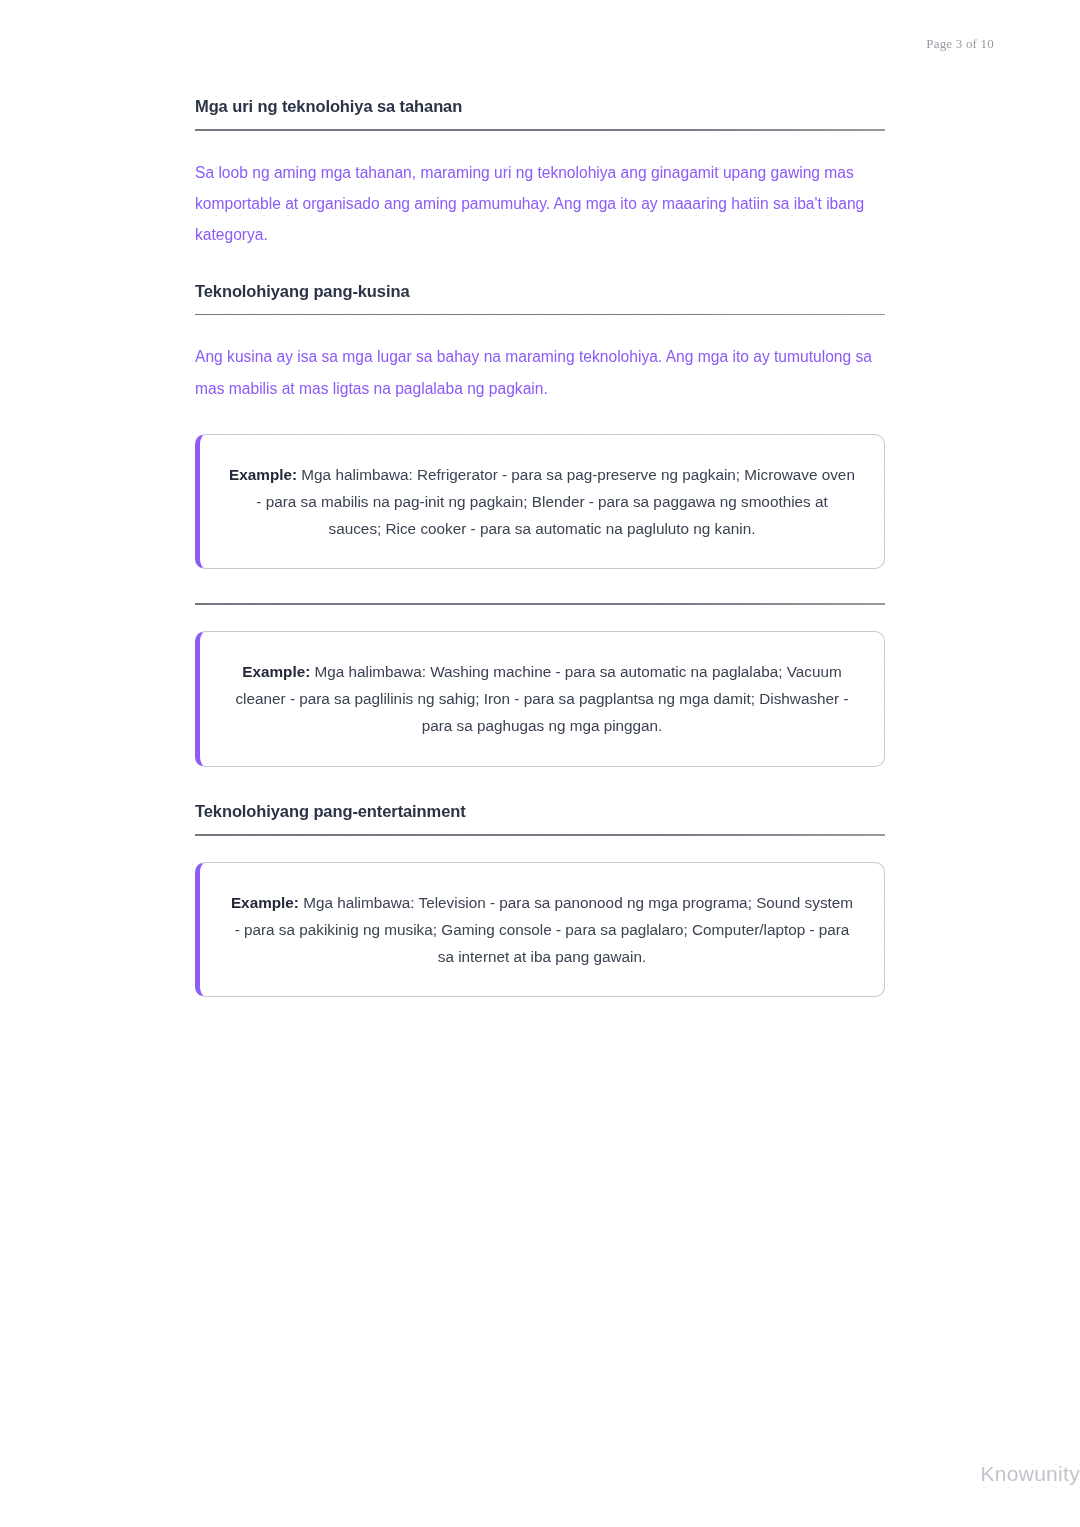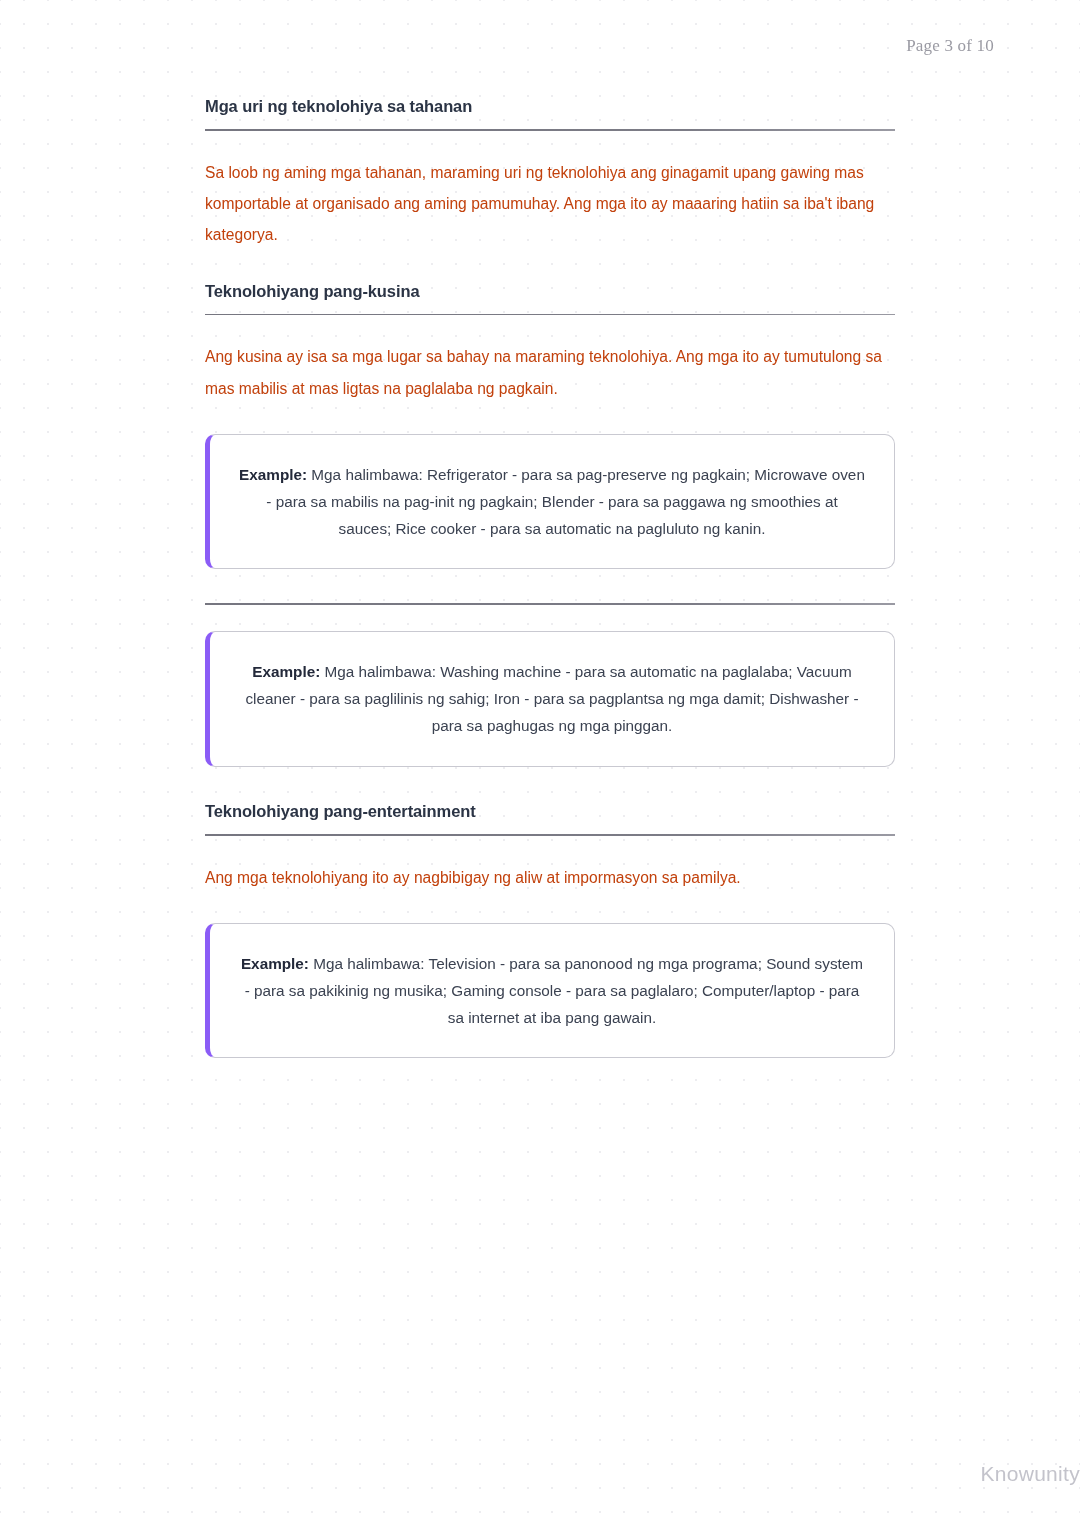--- a/index.html
+++ b/index.html
@@ -32,28 +32,28 @@
     width: 1080px;
     height: 1527px;
     box-sizing: border-box;
   }
 
   .page-header {
     position: absolute;
     top: 36px;
     right: 86px;
     font-family: "Liberation Serif", serif;
-    font-size: 17px;
+    font-size: 13px;
     color: #9a9aa3;
     letter-spacing: 0.2px;
   }
 
   .content {
     position: absolute;
-    left: 205px;
+    left: 195px;
     top: 96px;
     width: 690px;
   }
 
   .section-heading {
     font-size: 16.5px;
     font-weight: bold;
     color: #2b3445;
     letter-spacing: -0.1px;
     margin: 0;
@@ -63,21 +63,21 @@
   .heading-rule {
     height: 1.5px;
     background: linear-gradient(to right, #767680 0%, #7c7c86 70%, #9a9aa3 100%);
     width: 100%;
     margin: 0 0 26px 0;
   }
 
   .para {
     font-size: 15.6px;
     line-height: 2.0;
-    color: #c2410c;
+    color: #8b5cf6;
     margin: 0 0 30px 0;
     max-width: 680px;
   }
 
   .example-box {
     border: 1px solid #c9c9d1;
     border-left: 5px solid #8b5cf6;
     border-radius: 10px;
     padding: 26px 28px 26px 28px;
     margin: 0 0 34px 0;
@@ -131,21 +131,20 @@
       <p><span class="example-label">Example:</span><span> Mga halimbawa: Refrigerator - para sa pag-preserve ng pagkain; Microwave oven - para sa mabilis na pag-init ng pagkain; Blender - para sa paggawa ng smoothies at sauces; Rice cooker - para sa automatic na pagluluto ng kanin.</span></p>
     </div>
 
     <div class="heading-rule"></div>
     <div class="example-box">
       <p><span class="example-label">Example:</span><span> Mga halimbawa: Washing machine - para sa automatic na paglalaba; Vacuum cleaner - para sa paglilinis ng sahig; Iron - para sa pagplantsa ng mga damit; Dishwasher - para sa paghugas ng mga pinggan.</span></p>
     </div>
 
     <h2 class="section-heading">Teknolohiyang pang-entertainment</h2>
     <div class="heading-rule"></div>
-    <p class="para">Ang mga teknolohiyang ito ay nagbibigay ng aliw at impormasyon sa pamilya.</p>
     <div class="example-box">
       <p><span class="example-label">Example:</span><span> Mga halimbawa: Television - para sa panonood ng mga programa; Sound system - para sa pakikinig ng musika; Gaming console - para sa paglalaro; Computer/laptop - para sa internet at iba pang gawain.</span></p>
     </div>
 
   </div>
 
   <div class="watermark">Knowunity</div>
 
 </div>
 

